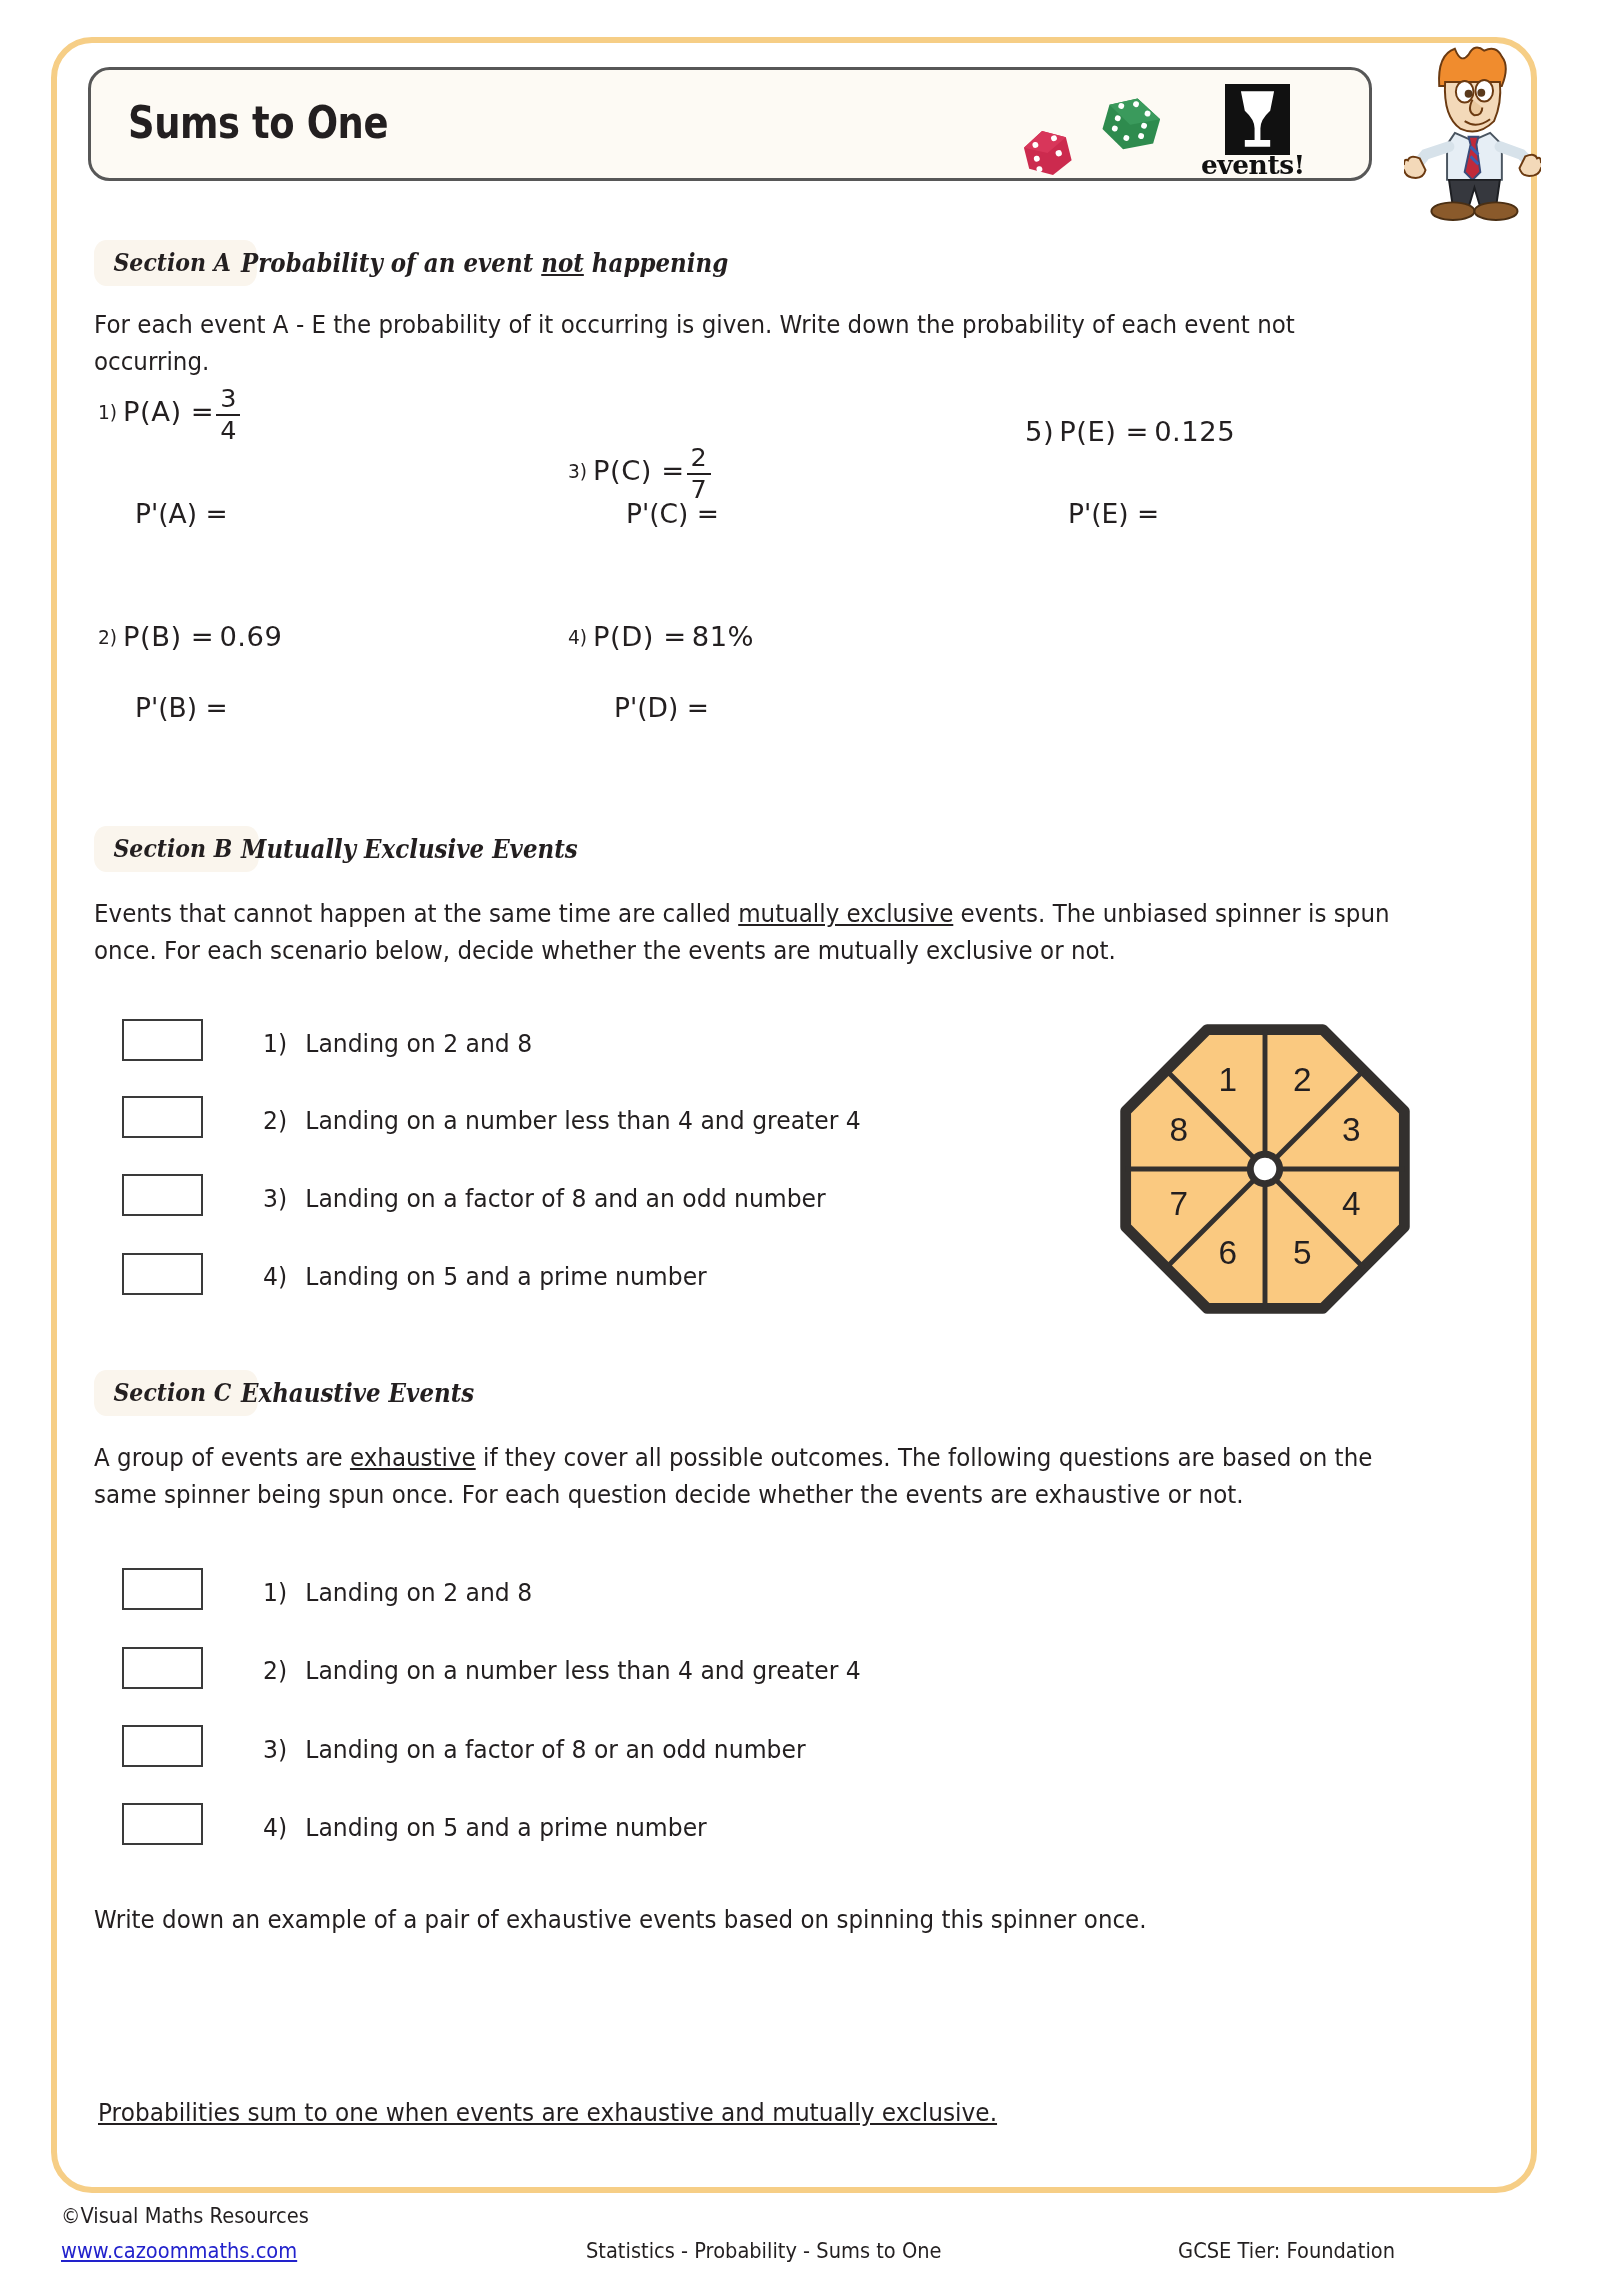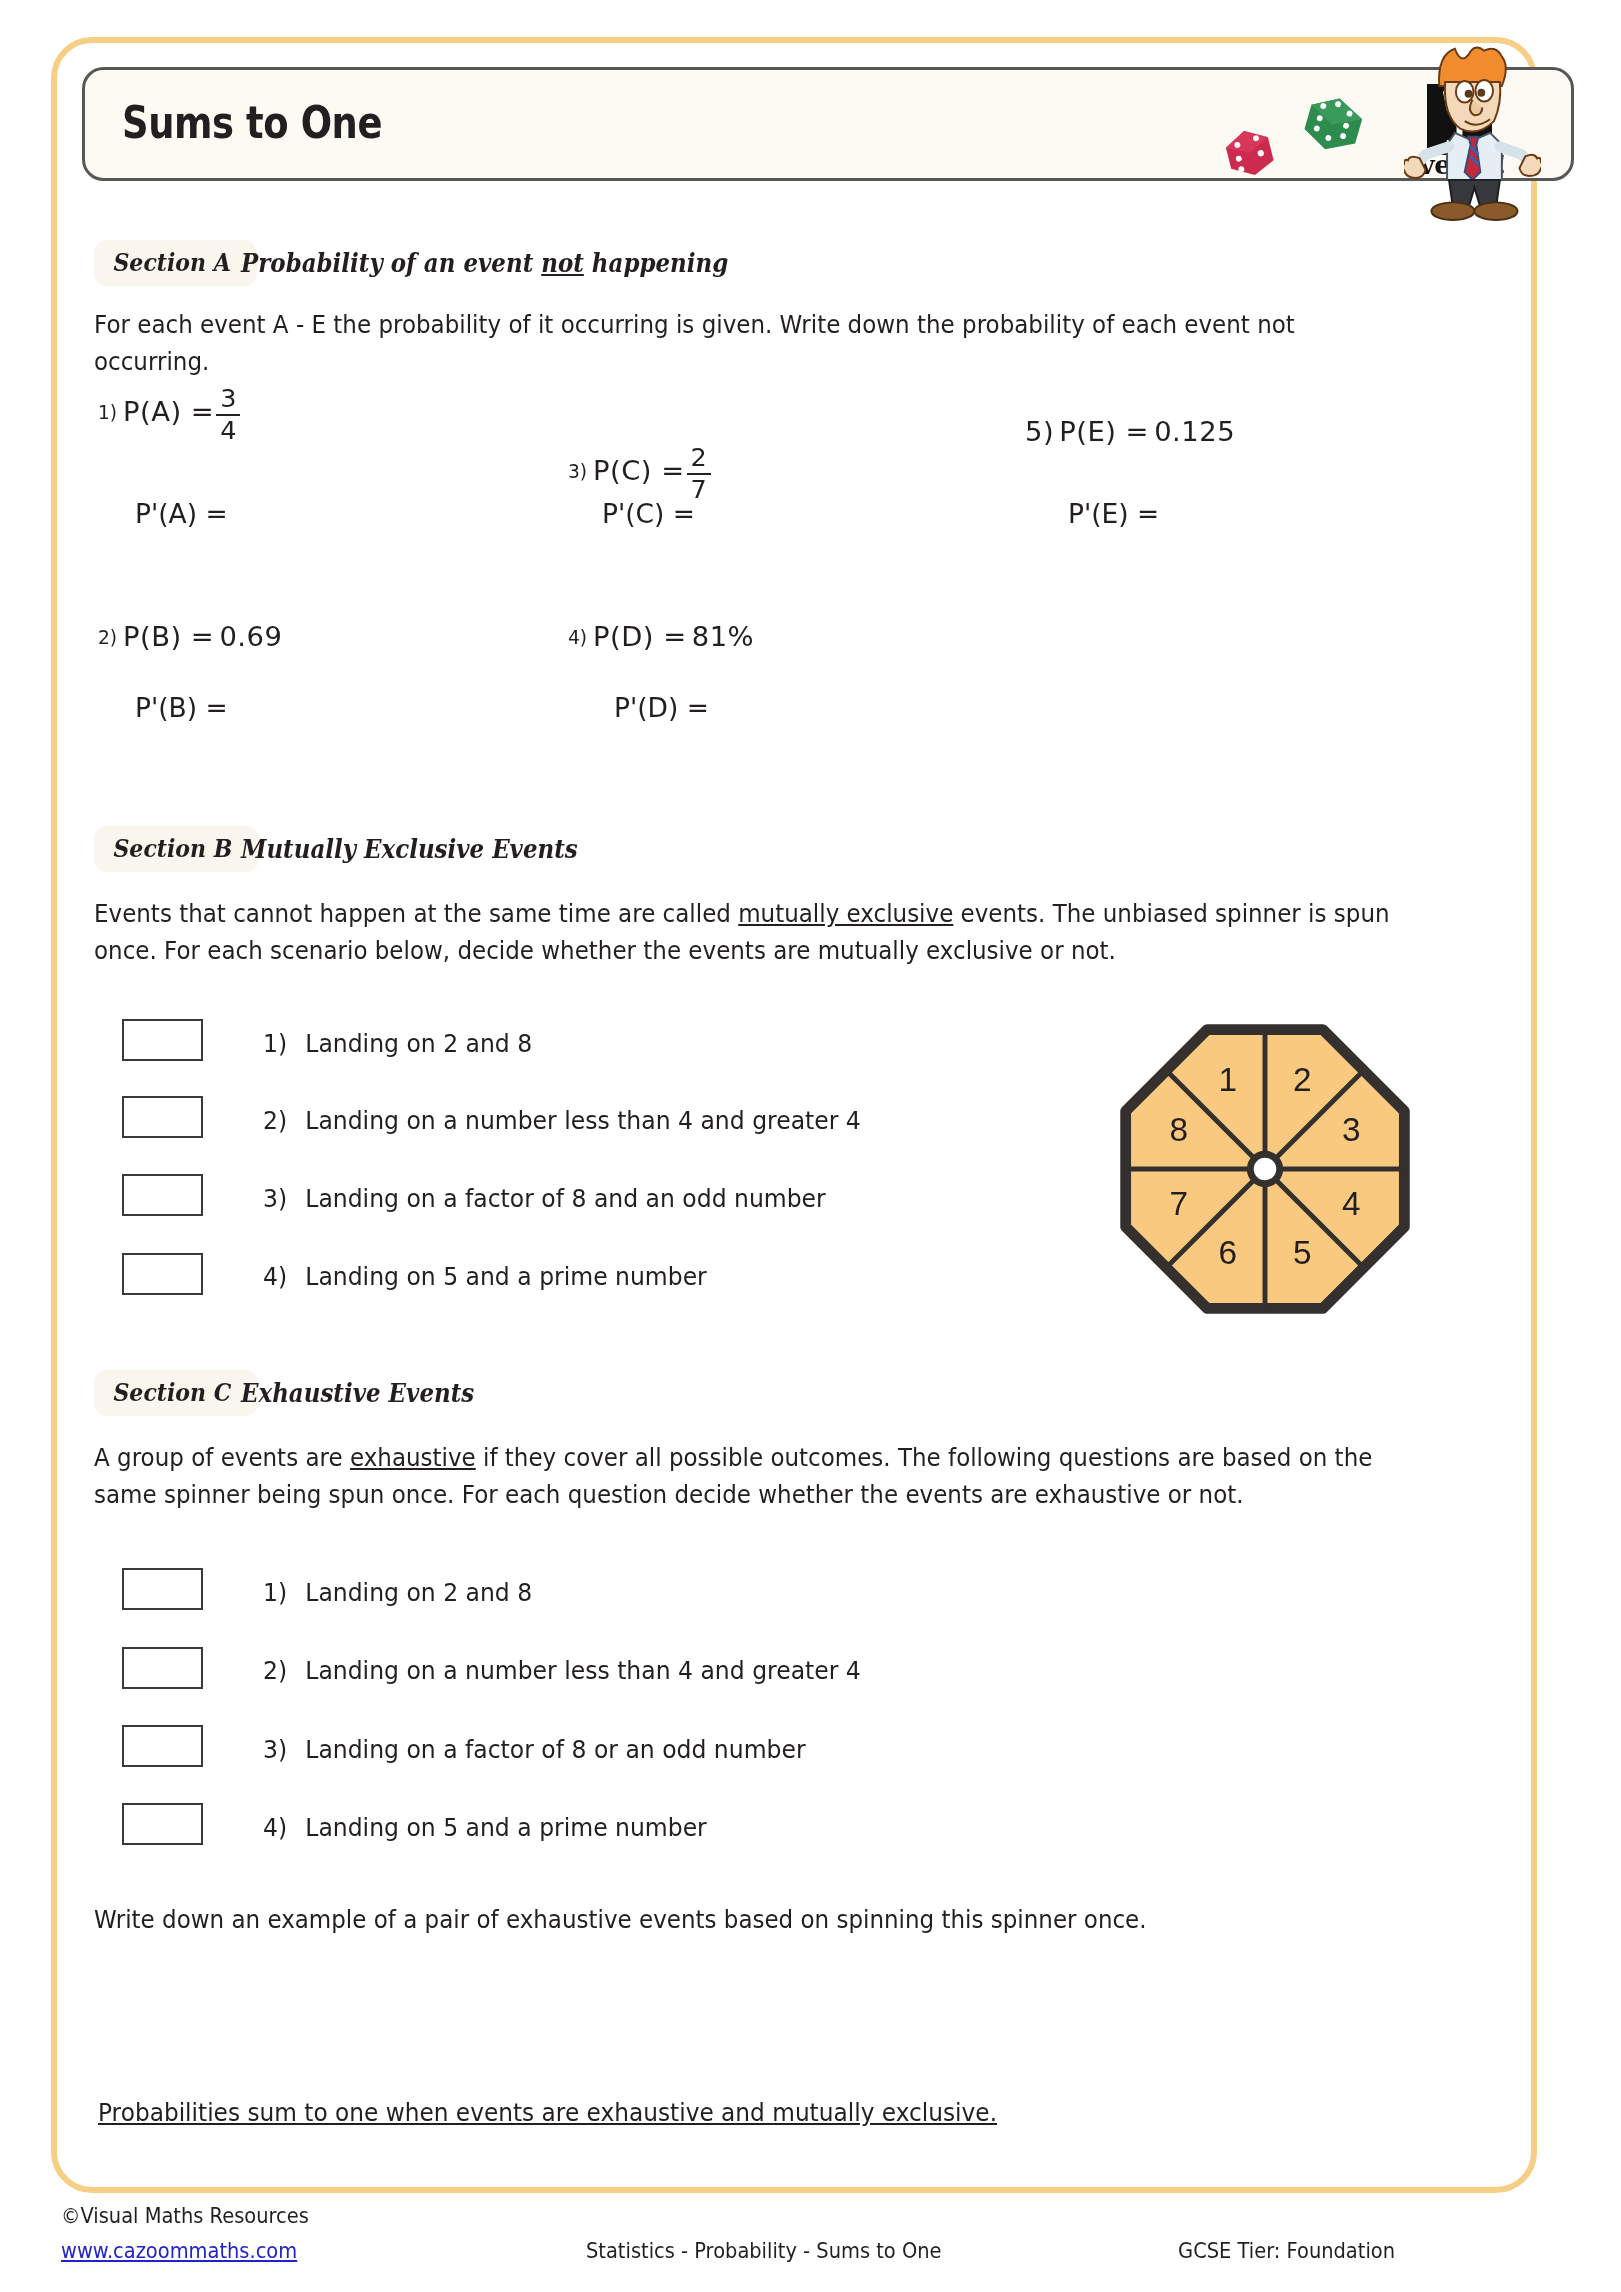--- a/index.html
+++ b/index.html
@@ -24,23 +24,23 @@
     height: 2156px;
     border: 6.9px solid #f6ce86;
     border-radius: 41px;
     box-sizing: border-box;
     background: #ffffff;
   }
 
   
   .title-bar {
     position: absolute;
-    left: 82px;
+    left: 88px;
     top: 67px;
-    width: 1492px;
+    width: 1284px;
     height: 114px;
     border: 3.9px solid #575757;
     border-radius: 21.6px;
     background: #fdfaf4;
     box-sizing: border-box;
   }
   .title-text {
     position: absolute;
     left: 37px;
     top: 25.5px;
@@ -336,21 +336,21 @@
 <div class="body-text" style="left:94px; top:306px; width:1421px;">For each event A - E the probability of it occurring is given. Write down the probability of each event not occurring.</div>
 
 <div class="qA" style="left:98px; top:388px;">
   <span class="num">1)</span><span class="expr">P(A)  =</span><span class="frac"><span class="n">3</span><span class="bar"></span><span class="d">4</span></span>
 </div>
 <div class="ansA" style="left:135px; top:498px;">P'(A) =</div>
 
 <div class="qA" style="left:568px; top:408px;margin-top:39px;">
   <span class="num">3)</span><span class="expr">P(C)  =</span><span class="frac"><span class="n">2</span><span class="bar"></span><span class="d">7</span></span>
 </div>
-<div class="ansA" style="left:602px; top:498px;">P'(C) =</div>
+<div class="ansA" style="left:626px; top:498px;">P'(C) =</div>
 
 <div class="qA" style="left:1025px; top:416px;">
   <span class="expr">5)</span> <span class="expr">P(E)  =</span> <span class="expr">0.125</span>
 </div>
 <div class="ansA" style="left:1068px; top:498px;">P'(E) =</div>
 
 <div class="qA" style="left:98px; top:621px;">
   <span class="num">2)</span><span class="expr">P(B)  =</span> <span class="expr">0.69</span>
 </div>
 <div class="ansA" style="left:135px; top:692px;">P'(B) =</div>

